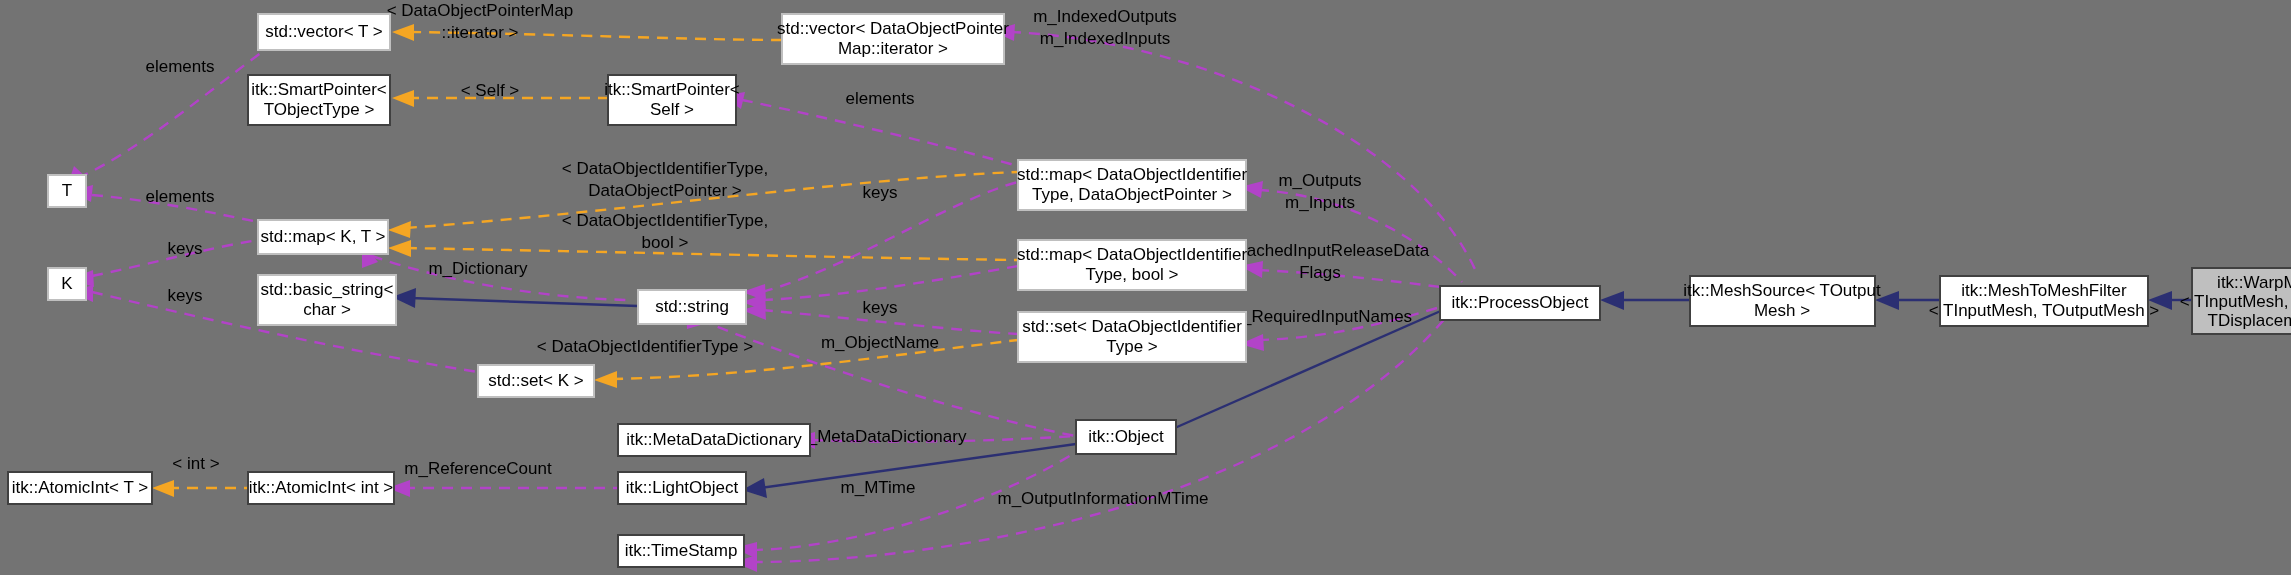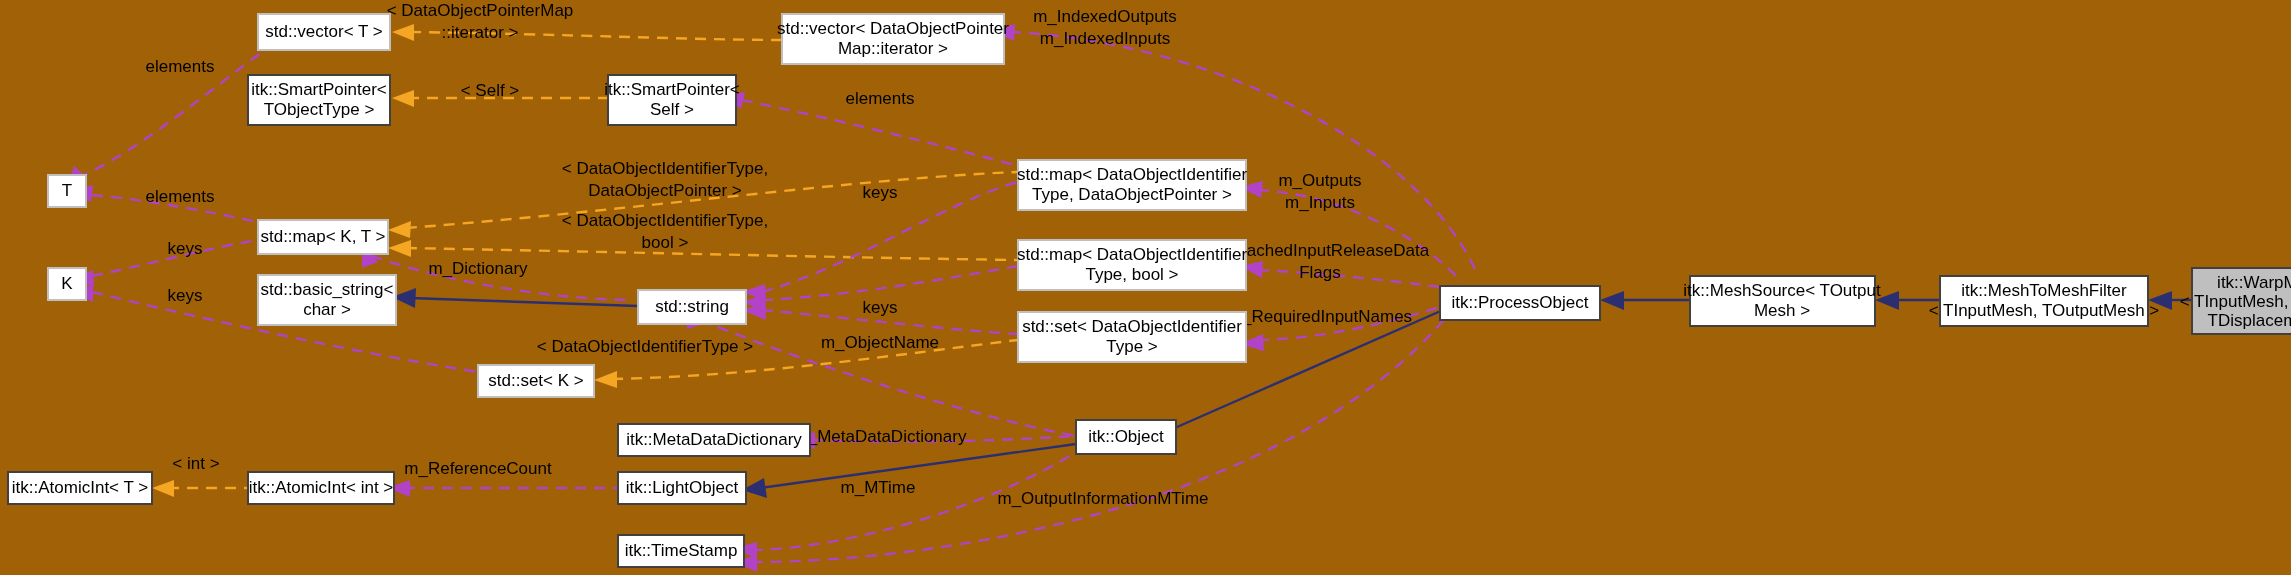--- a/index.html
+++ b/index.html
@@ -4,21 +4,21 @@
 <style>
   html, body {
     margin: 0;
     padding: 0;
     background: #ffffff;
   }
   #diagram-root {
     position: relative;
     width: 2291px;
     height: 575px;
-    background: #a16207;
+    background: #737373;
     font-family: "Liberation Sans", sans-serif;
     overflow: hidden;
   }
   svg.graph {
     position: absolute;
     top: 0;
     left: 0;
     width: 2291px;
     height: 575px;
   }

